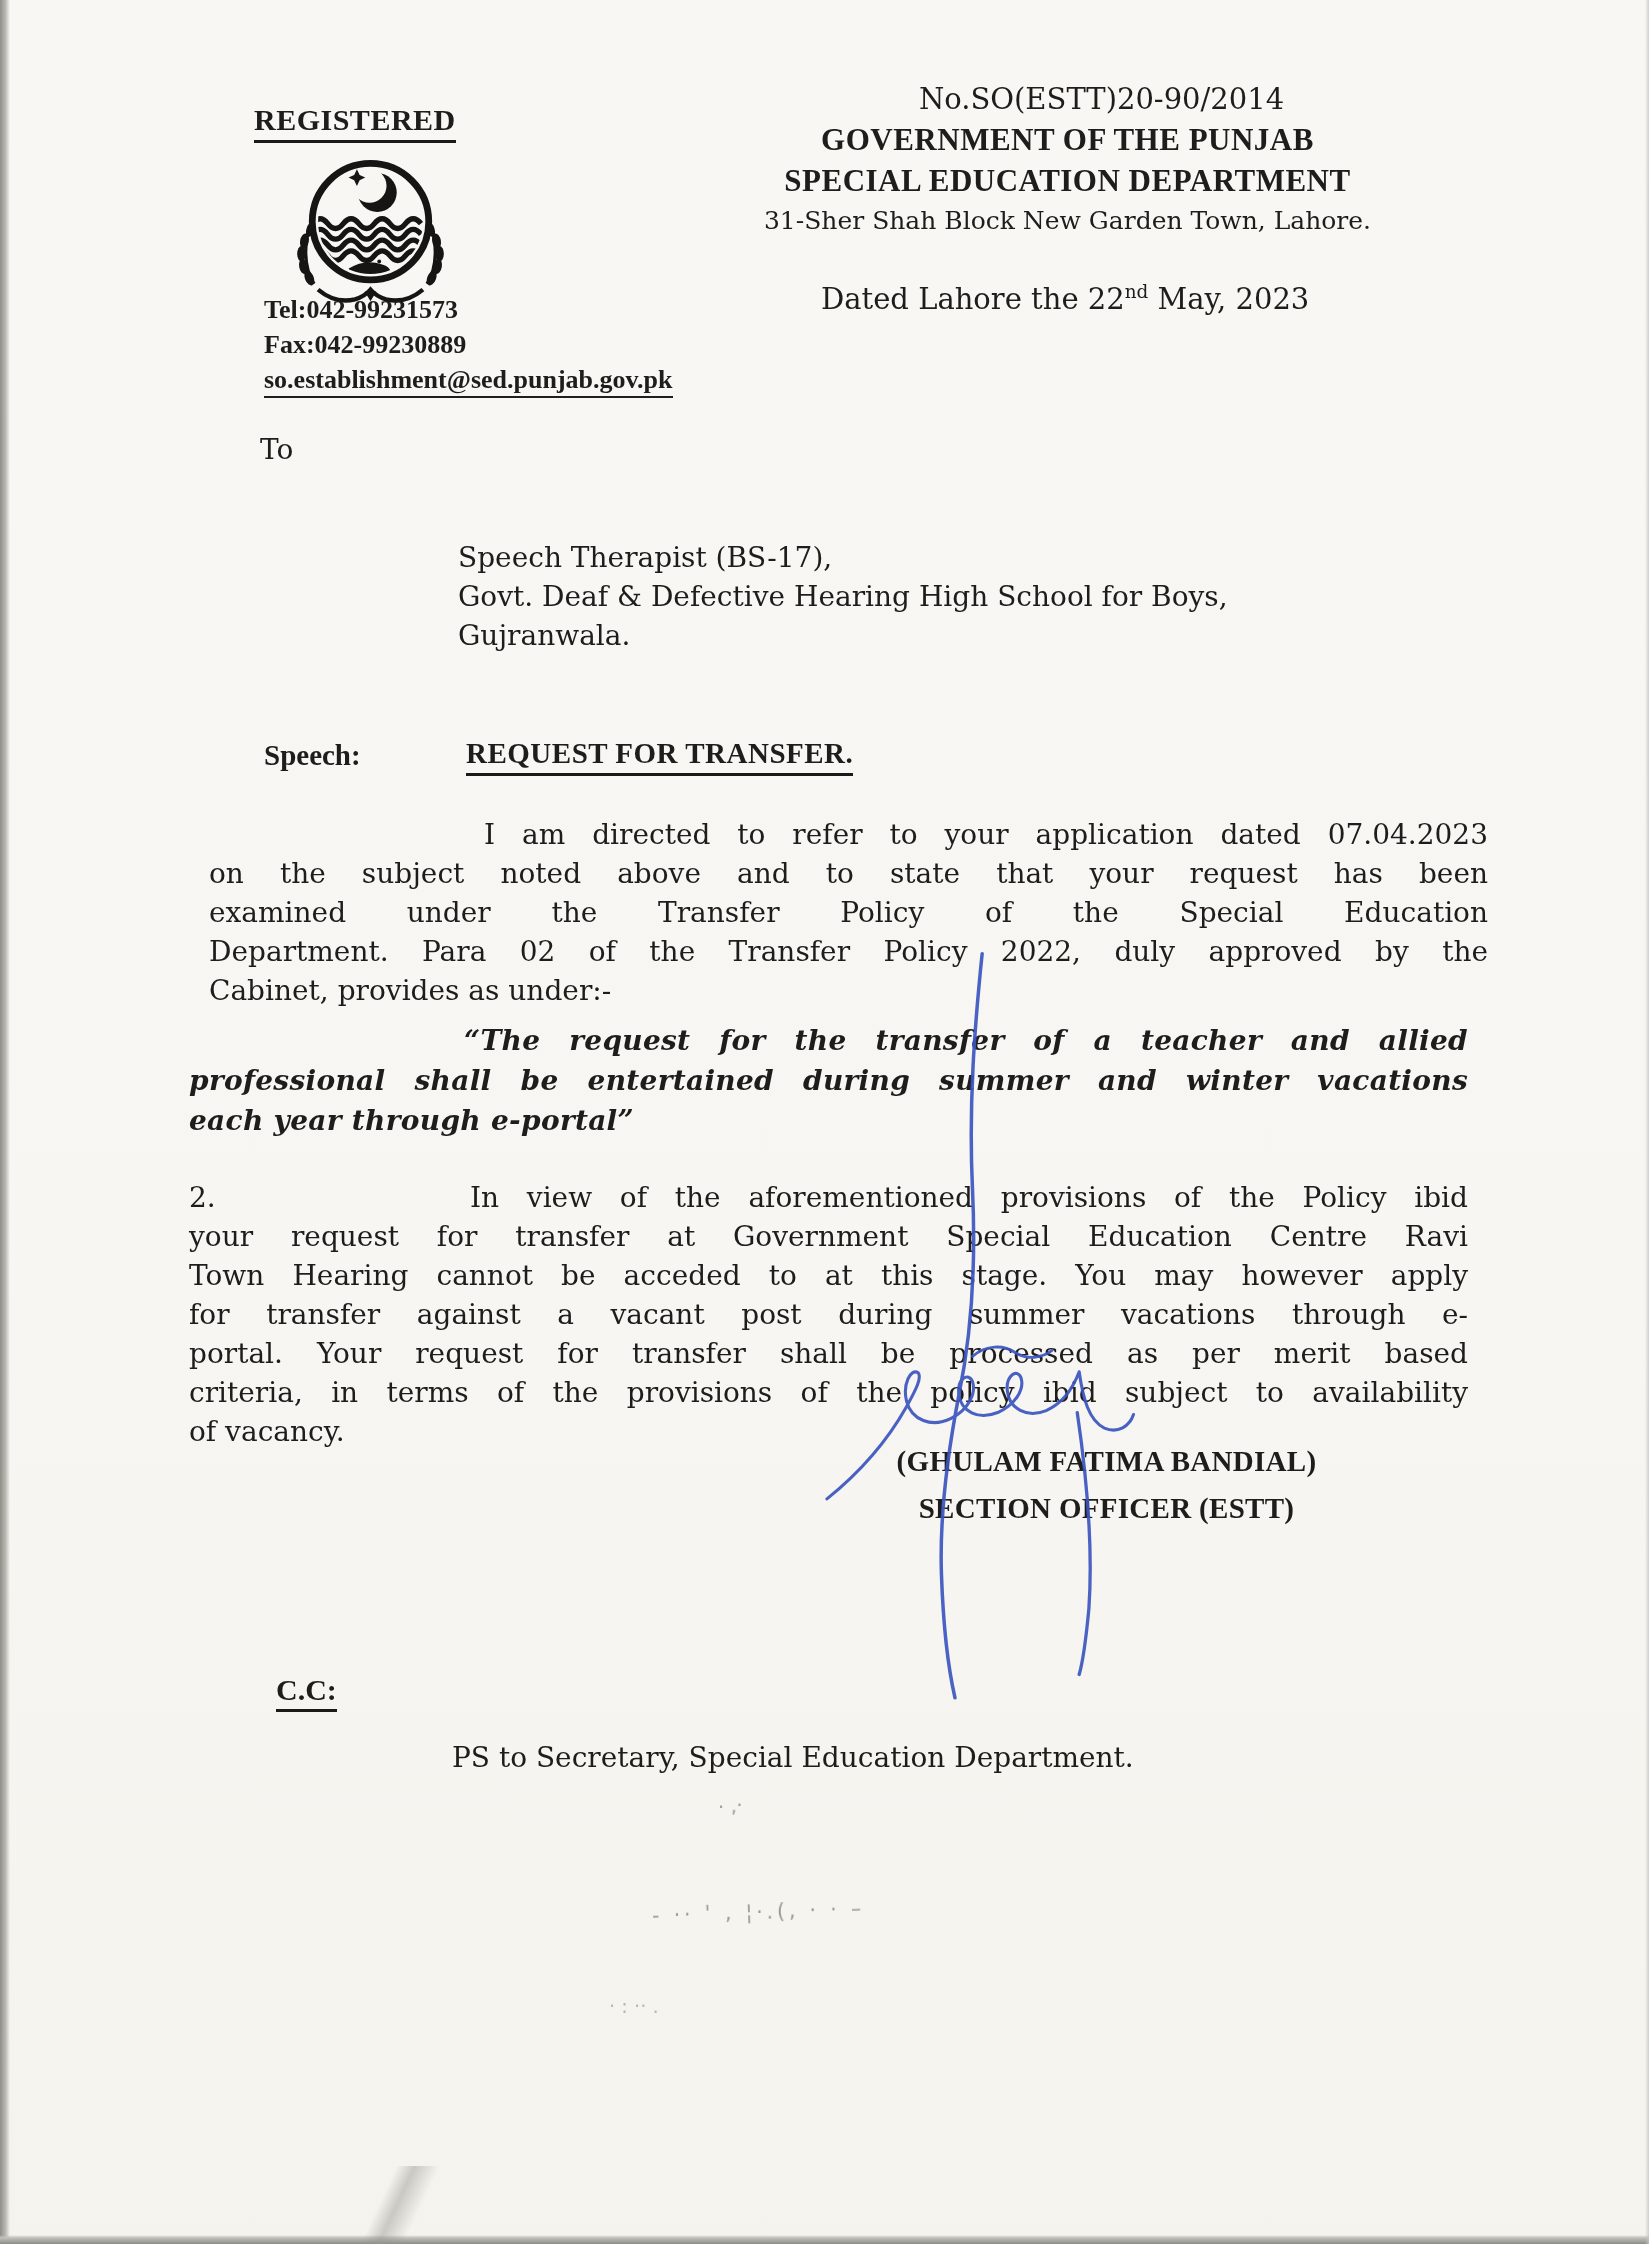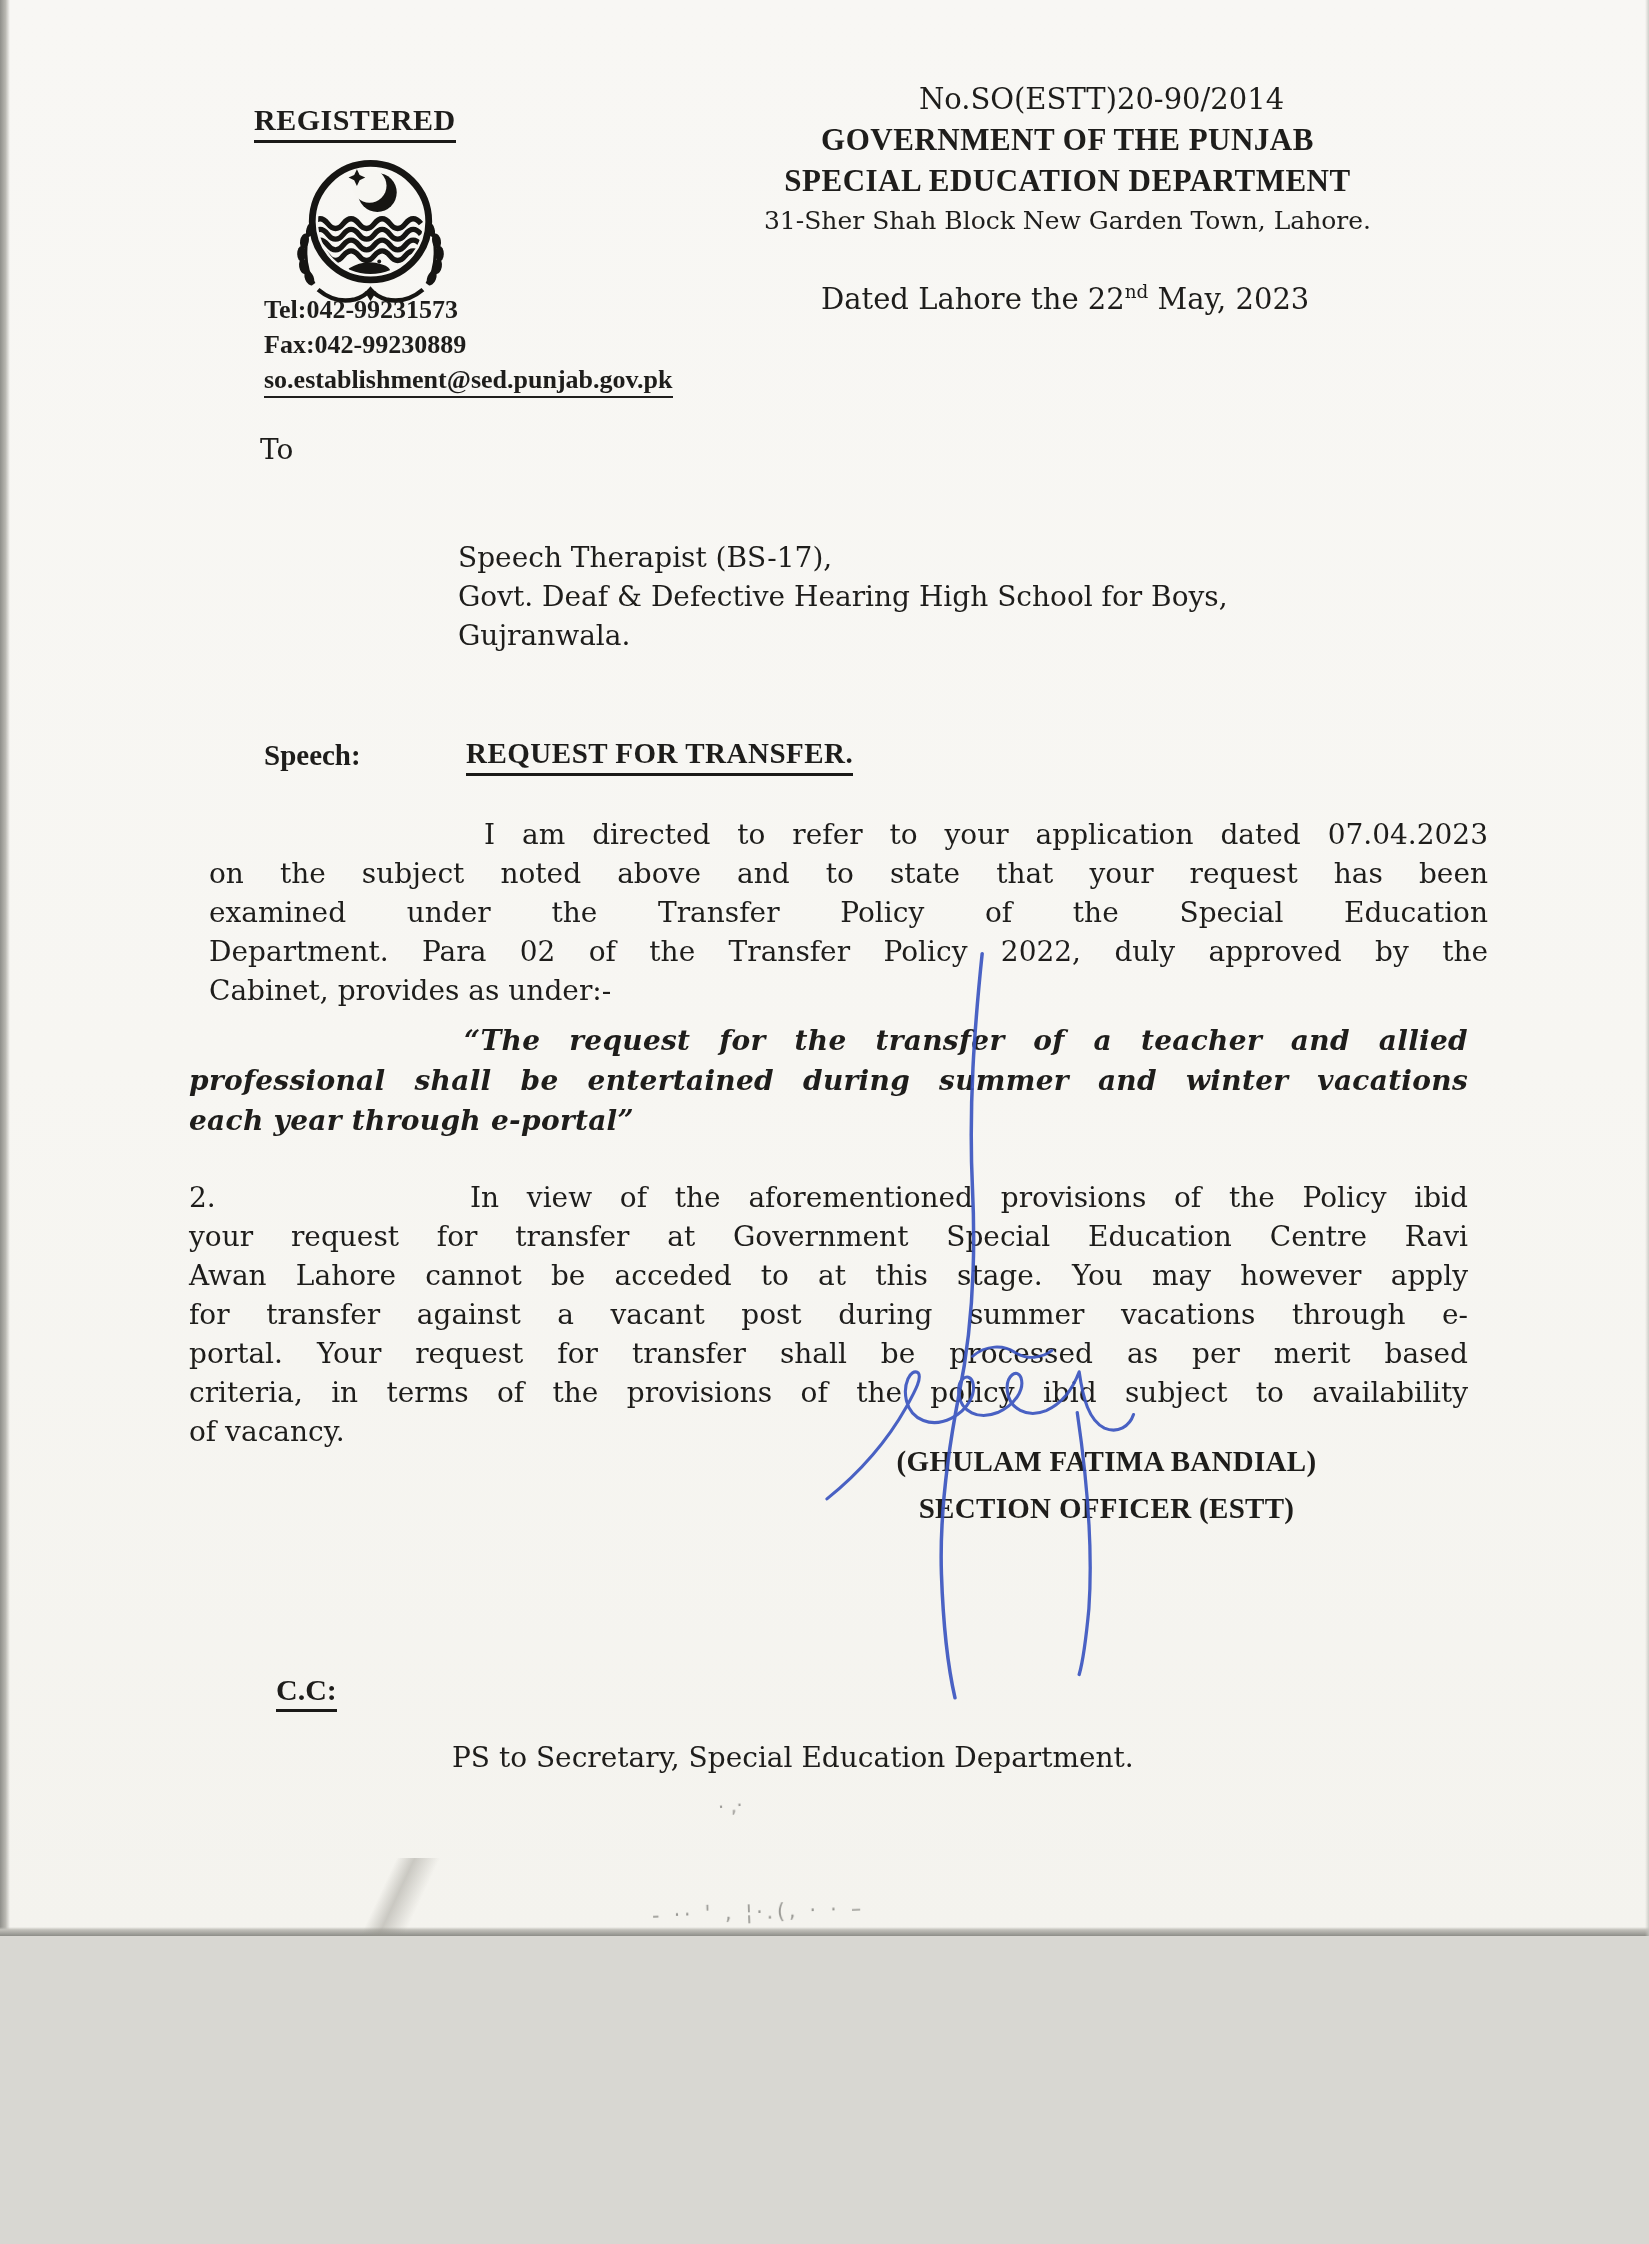--- a/index.html
+++ b/index.html
@@ -2,21 +2,21 @@
 <html style="--paper: #f7f6f2; --text: #1e1d1b; --ink: #3b55c0;"><head>
 <meta charset="utf-8">
 <style>
   :root{
     --paper:#f7f6f2;
     --text:#1e1d1b;
     --ink:#3b55c0;
   }
   html,body{margin:0;padding:0;background:#d8d7d2;}
   #page{
-    position:relative;width:1650px;height:1936px;overflow:hidden;
+    position:relative;width:1650px;height:2244px;overflow:hidden;
     background:linear-gradient(180deg,#f8f7f4 0%,#f7f6f2 55%,#f4f3ee 100%);
     color:var(--text);
     font-family:"DejaVu Serif",serif;
   }
   .abs{position:absolute;}
   
   #edge-left{left:0;top:0;width:9.7px;height:100%;background:linear-gradient(90deg,#8f8f8a 0%,#b9b8b2 55%,rgba(185,184,178,0) 100%);}
   #edge-bottom{left:0;bottom:0;width:100%;height:8.7px;background:linear-gradient(0deg,#8d8d88 0%,#c2c1bb 70%,rgba(194,193,187,0) 100%);}
   #edge-right{right:0;top:0;width:4.9px;height:100%;background:linear-gradient(270deg,#c6c5bf 0%,rgba(198,197,191,0) 100%);}
   #fold-shadow{left:320px;bottom:0;width:146px;height:78px;
@@ -171,21 +171,21 @@
     <div class="jl">professional shall be entertained during summer and winter vacations</div>
     <div class="jl-last">each year through e-portal”</div>
   </div>
 
   <div class="abs para" id="para2">
     <div id="para2-line1">
       <span id="para2-num">2.</span>
       <div id="para2-first" class="jl">In view of the aforementioned provisions of the Policy ibid</div>
     </div>
     <div class="jl">your request for transfer at Government Special Education Centre Ravi</div>
-    <div class="jl">Awan Lahore cannot be acceded to at this stage. You may however apply</div>
+    <div class="jl">Town Hearing cannot be acceded to at this stage. You may however apply</div>
     <div class="jl">for transfer against a vacant post during summer vacations through e-</div>
     <div class="jl">portal. Your request for transfer shall be processed as per merit based</div>
     <div class="jl">criteria, in terms of the provisions of the policy ibid subject to availability</div>
     <div class="jl-last">of vacancy.</div>
   </div>
 
   <div class="abs" id="sign-block">
     <div>(GHULAM FATIMA BANDIAL)</div>
     <div>SECTION OFFICER (ESTT)</div>
   </div>

